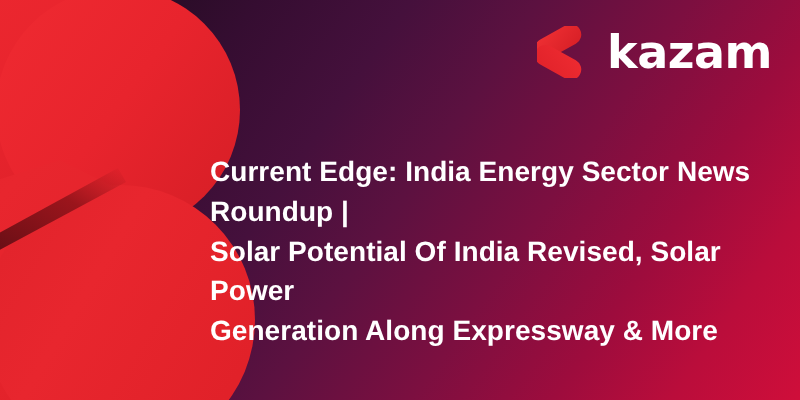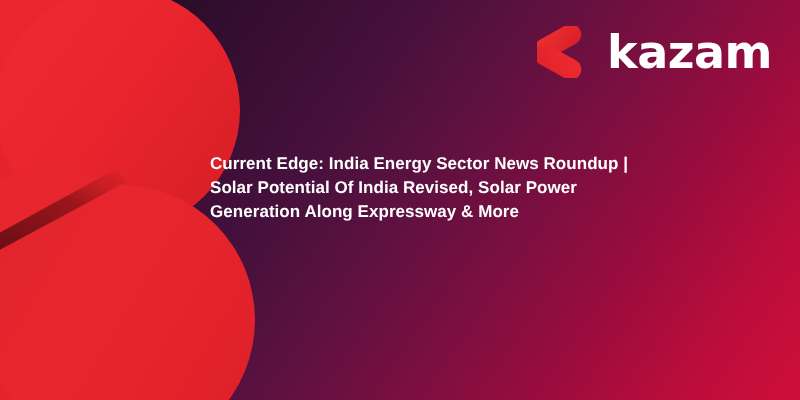--- a/index.html
+++ b/index.html
@@ -59,21 +59,21 @@
     font-family: "DejaVu Sans", "Liberation Sans", sans-serif;
   }
 
   
   .headline {
     position: absolute;
     left: 210px;
     top: 152px;
     width: 560px;
     color: #ffffff;
-    font-size: 17px;
+    font-size: 28px;
     font-weight: 700;
     line-height: 1.42;
     letter-spacing: 0.05px;
     white-space: pre-line;
     text-rendering: geometricPrecision;
   }
 </style>
 </head>
 <body>
 

